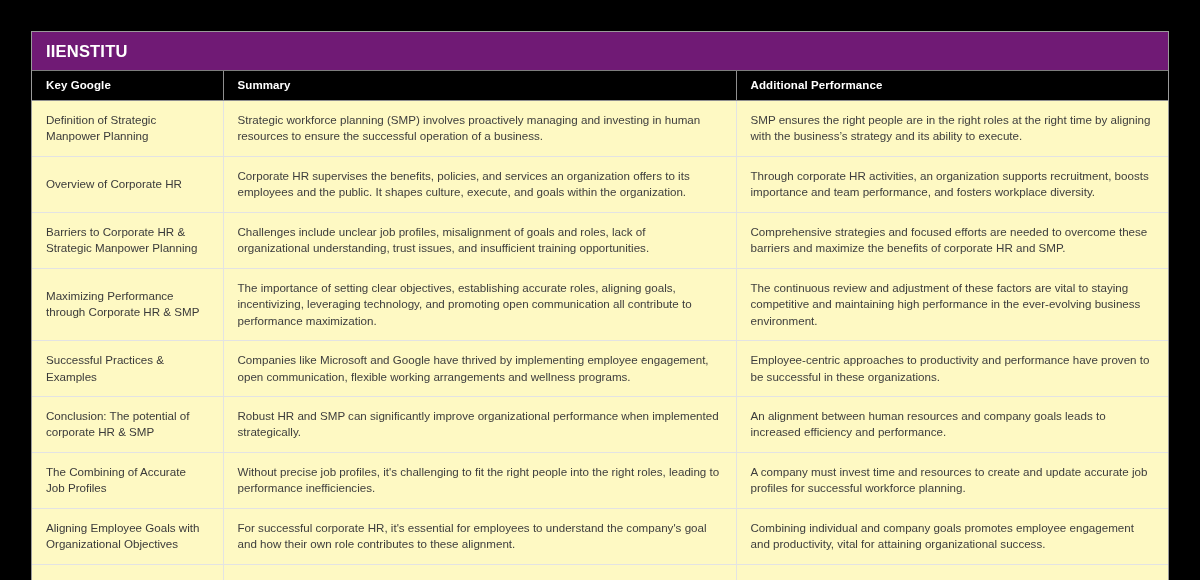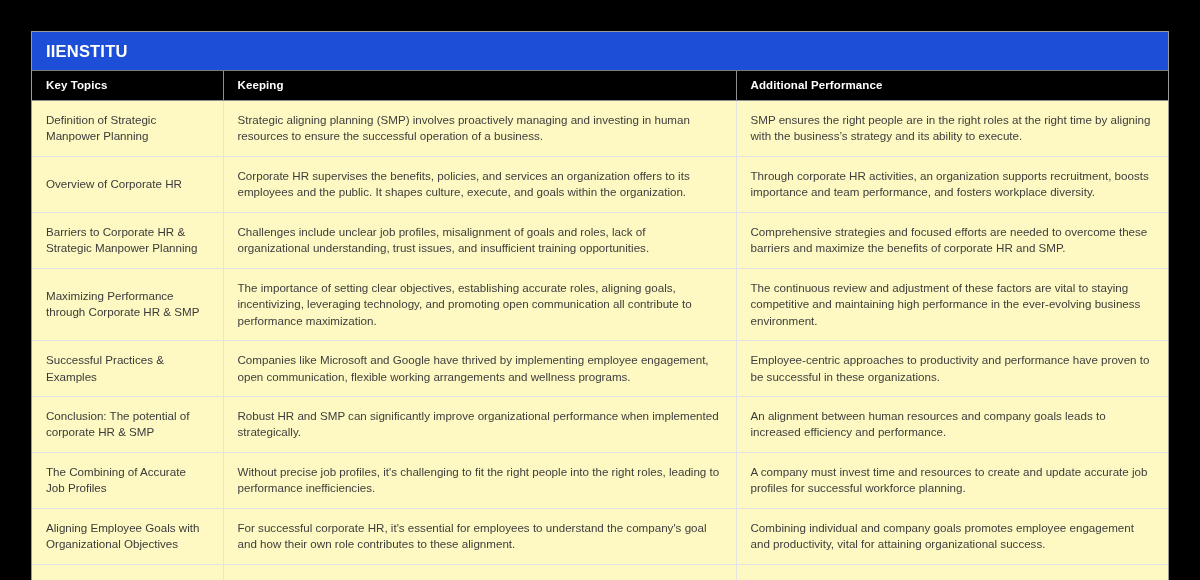--- a/index.html
+++ b/index.html
@@ -17,21 +17,21 @@
   #table-wrap {
     position: absolute;
     left: 31px;
     top: 31px;
     width: 1138px;
     border: 1px solid #9a9a9a;
     box-sizing: border-box;
     background: #000000;
   }
   .title-band {
-    background: #1d4ed8;
+    background: #701a75;
     height: 39px;
     display: flex;
     align-items: center;
     padding: 0 0 0 14px;
     box-sizing: border-box;
     border-bottom: 1px solid #7d7d7d;
   }
   .brand-title {
     color: #ffffff;
     font-size: 16.5px;
@@ -87,29 +87,29 @@
   </div>
 
   <table>
     <colgroup>
       <col class="c1">
         <col class="c2">
         <col class="c3">
     </colgroup>
     <thead>
       <tr>
-        <th>Key Topics</th>
-        <th>Keeping</th>
+        <th>Key Google</th>
+        <th>Summary</th>
         <th>Additional Performance</th>
       </tr>
     </thead>
     <tbody>
       <tr>
         <td class="col-topic">Definition of Strategic Manpower Planning</td>
-        <td>Strategic aligning planning (SMP) involves proactively managing and investing in human resources to ensure the successful operation of a business.</td>
+        <td>Strategic workforce planning (SMP) involves proactively managing and investing in human resources to ensure the successful operation of a business.</td>
         <td>SMP ensures the right people are in the right roles at the right time by aligning with the business’s strategy and its ability to execute.</td>
       </tr>
       <tr>
         <td class="col-topic">Overview of Corporate HR</td>
         <td>Corporate HR supervises the benefits, policies, and services an organization offers to its employees and the public. It shapes culture, execute, and goals within the organization.</td>
         <td>Through corporate HR activities, an organization supports recruitment, boosts importance and team performance, and fosters workplace diversity.</td>
       </tr>
       <tr>
         <td class="col-topic">Barriers to Corporate HR &amp; Strategic Manpower Planning</td>
         <td>Challenges include unclear job profiles, misalignment of goals and roles, lack of organizational understanding, trust issues, and insufficient training opportunities.</td>

